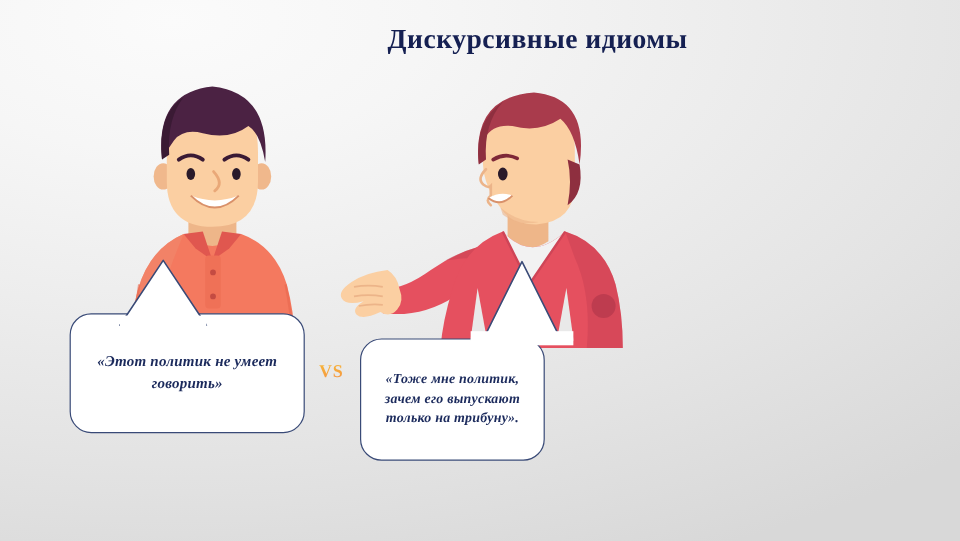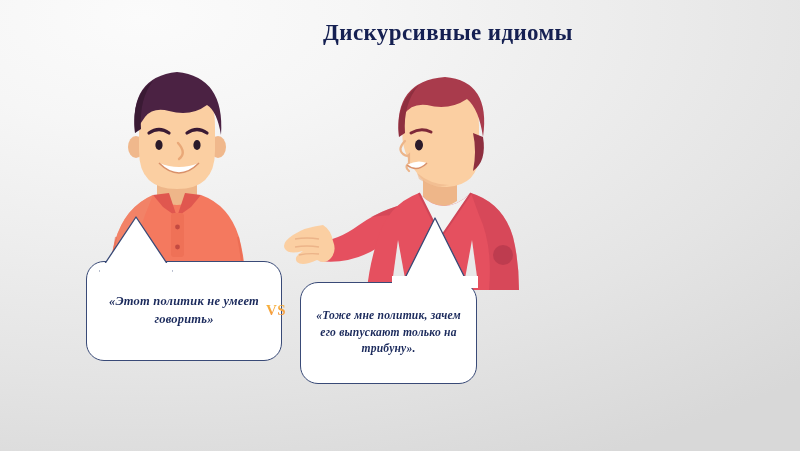--- a/index.html
+++ b/index.html
@@ -66,28 +66,27 @@
     line-height: 1.42;
     letter-spacing: 0.2px;
     padding: 0 14px;
   }
 
   #bubble-left {
     left: 58px;
     top: 261px;
     width: 196px;
     height: 100px;
-    margin-left: 28px;
   }
   #bubble-left .bubble-text { font-size: 12.5px; }
 
   #bubble-right {
     left: 300px;
     top: 282px;
-    width: 177px;
+    width: 154px;
     height: 102px;
   }
   #bubble-right .bubble-text { font-size: 11.6px; }
 
   
   .tail { position: absolute; z-index: 7; }
   #tail-left  { left: 98px;  top: 215px; }
   #tail-right { left: 392px; top: 214px; }
 
   

